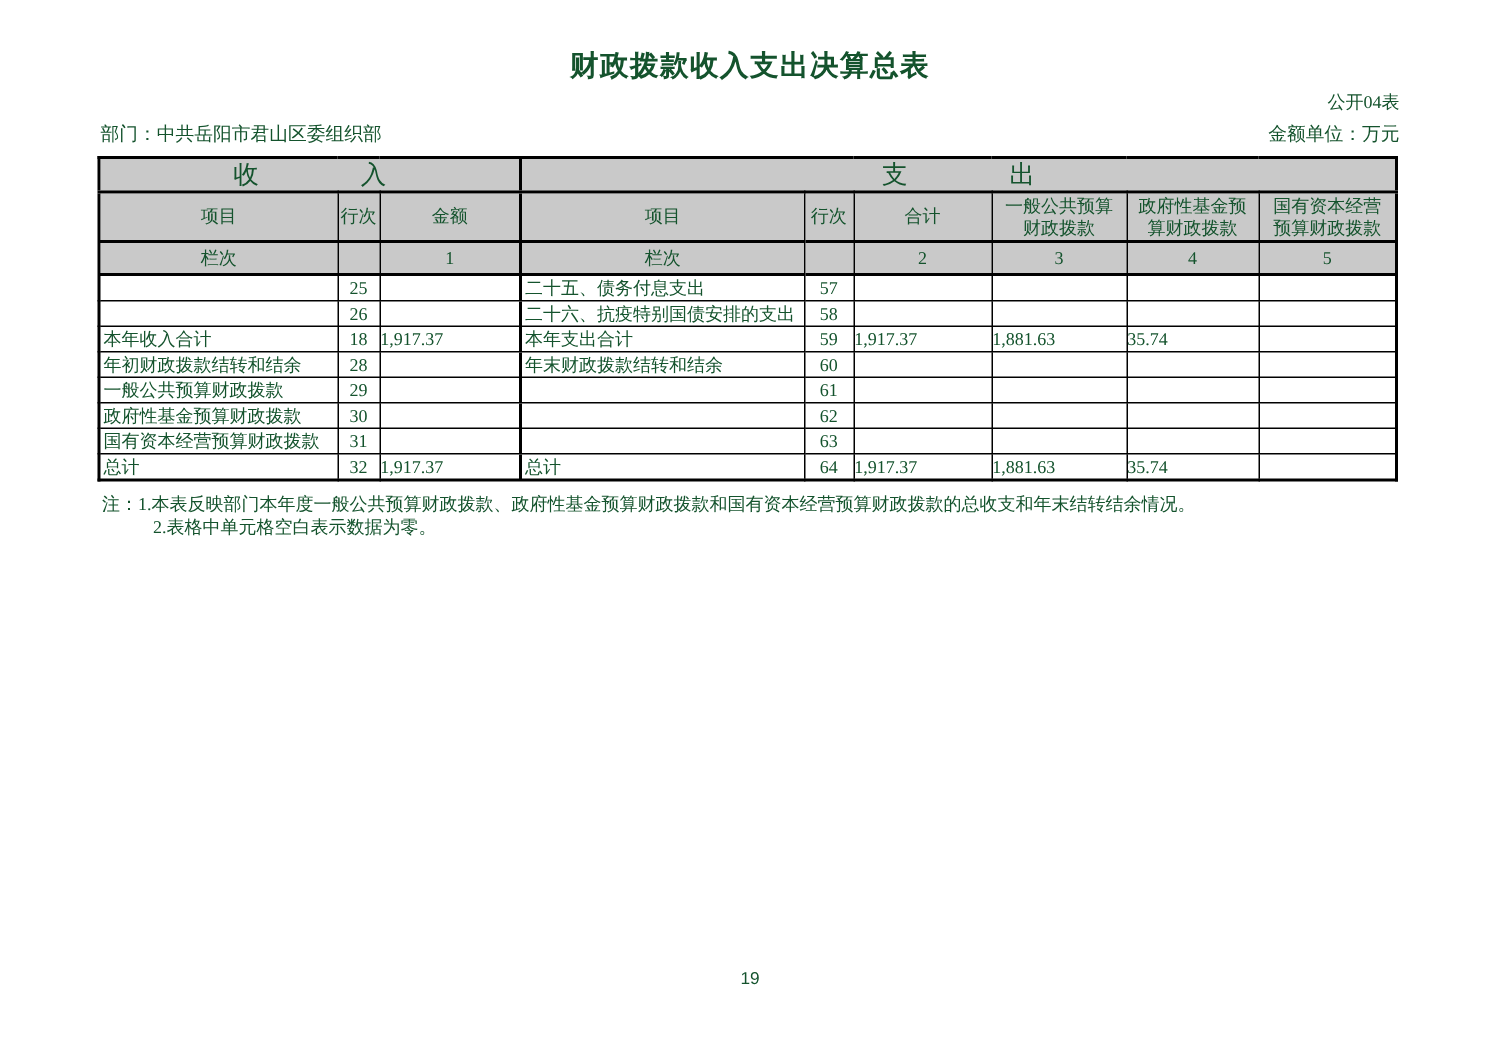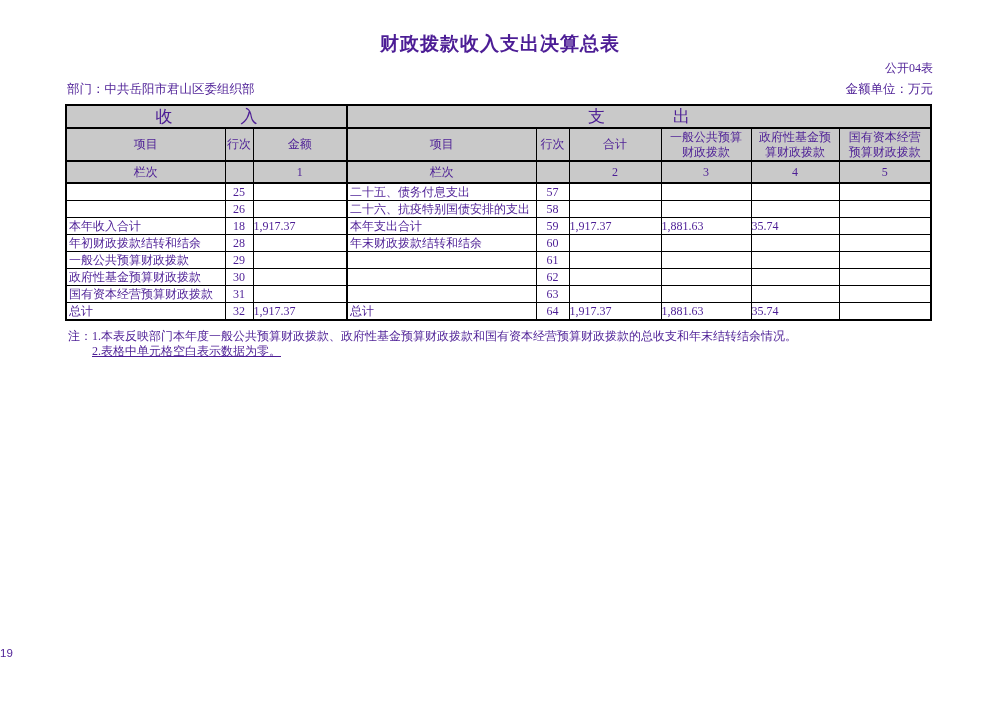--- a/index.html
+++ b/index.html
@@ -1,18 +1,18 @@
 <!DOCTYPE html>
 <html style="--header-bg: #c9c9c9;"><head>
 <meta charset="utf-8">
 <style>
   html,body { margin:0; padding:0; background:#fff; }
   .page {
     position:relative; width:1000px; height:706px; background:#ffffff;
-    font-family:"Liberation Serif","DejaVu Serif",serif; color:#4c1d95;
+    font-family:"Liberation Serif","DejaVu Serif",serif; color:#14532d;
     overflow:hidden;
   }
   .title {
     position:absolute; top:31px; left:0; width:1000px; text-align:center;
     font-size:19px; font-weight:bold; letter-spacing:1px;
   }
   .table-code {
     position:absolute; top:60px; right:67px; font-size:12px;
   }
   .meta-row {
@@ -38,24 +38,24 @@
   tr.h3 th { height:20px; border-bottom-width:2px; }
   tr.dr td { height:16px; }
   .c-item { text-align:left; padding-left:2px !important; }
   .c-line { text-align:center; }
   .c-num  { text-align:left; padding-right:2px !important; }
   .sect-div { border-left-width:2px !important; }
   .notes {
     position:absolute; top:329px; left:68px; right:24px;
     font-size:12px; line-height:14.5px;
   }
-  .note-2 { margin-left:24px;text-decoration:underline; }
+  .note-2 { margin-left:34px; }
   .page-number {
     position:absolute; top:647px; left:0; width:1000px;
-    text-align:left; font-size:11.5px;
+    text-align:center; font-size:11.5px;
     font-family:"Liberation Sans","DejaVu Sans",sans-serif;
   }
 </style>
 </head>
 <body>
 
 <div class="page">
 
   <div class="title">财政拨款收入支出决算总表</div>
   <div class="table-code">公开04表</div>

